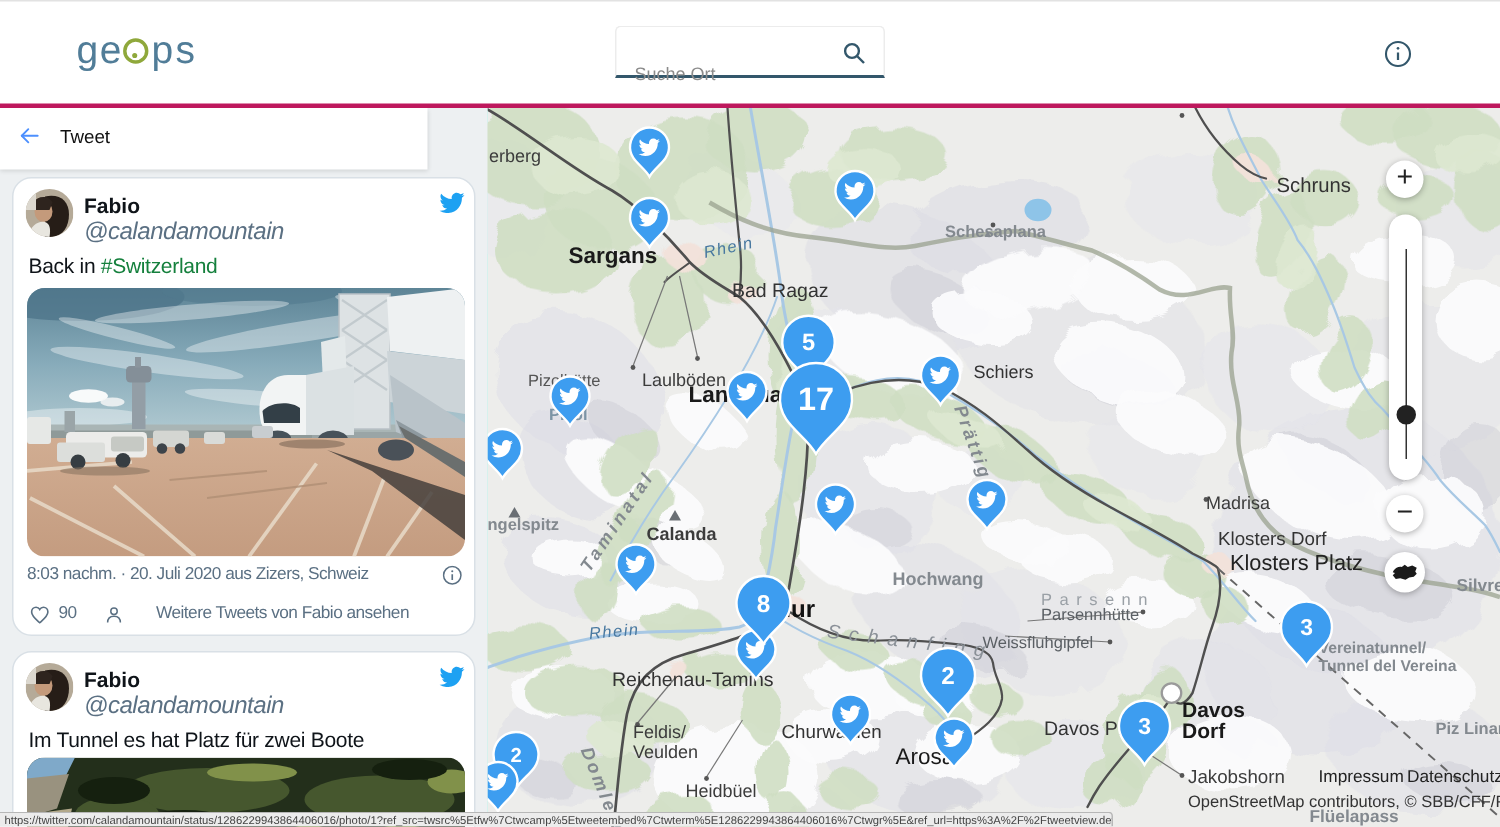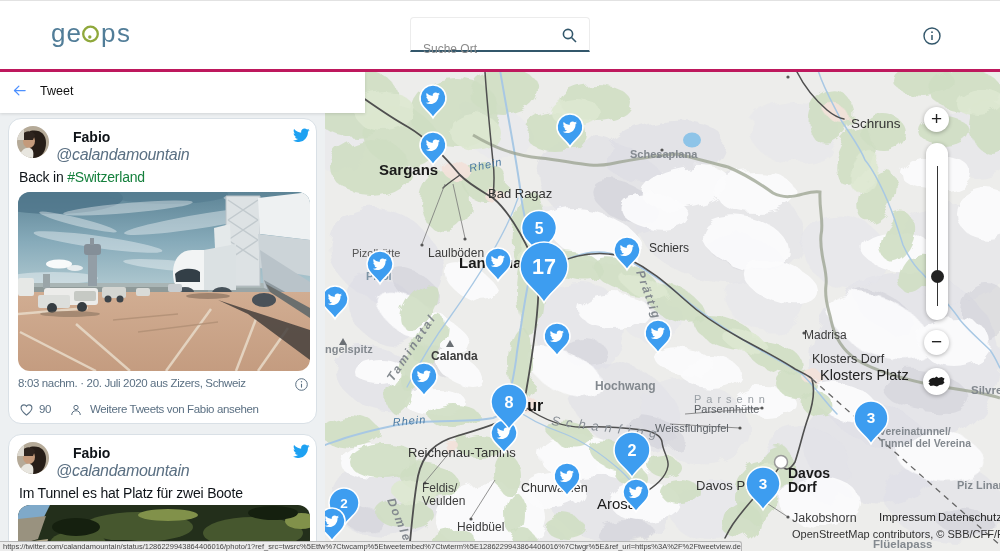--- a/index.html
+++ b/index.html
@@ -4,28 +4,28 @@
 <style>
   * { margin:0; padding:0; box-sizing:border-box; }
   html,body { width:1000px; height:551px; overflow:hidden; font-family:"Liberation Sans", sans-serif; background:#fff; }
   #header { position:absolute; left:0; top:0; width:1000px; height:72px; background:#fff; border-top:1px solid #e2e2e2; border-bottom:3px solid #be185d; z-index:30; }
   #logo { position:absolute; left:51px; top:22px; }
   #searchbox { position:absolute; left:410px; top:16px; width:180px; height:35px; border:1px solid #ececec; border-bottom:2px solid #33576b; border-radius:4px 4px 0 0; background:#fff; }
   #searchbox .ph { position:absolute; left:12px; top:11px; font-size:12px; color:#8b8b8b;margin-top:13px; }
   #searchbox svg { position:absolute; right:12px; top:10px; }
   #infoicon { position:absolute; left:923px; top:26px; }
   #sidebar { position:absolute; left:0; top:72px; width:325px; height:479px; background:#edf0f2; z-index:20; }
-  #subheader { position:absolute; left:0; top:0; width:365px; height:41px; background:#fff; box-shadow:0 1px 3px rgba(0,0,0,0.12); }
+  #subheader { position:absolute; left:0; top:0; width:285px; height:41px; background:#fff; box-shadow:0 1px 3px rgba(0,0,0,0.12); }
   #subheader .arr { position:absolute; left:12px; top:11px; }
   #subheader .ttl { position:absolute; left:40px; top:12px; color:#111; font-size:12.5px; }
   .card { position:absolute; left:8px; width:309px; background:#fff; border:1px solid #d9e0e6; border-radius:13px; }
   #card1 { top:46px; height:306px; }
   #card2 { top:362px; height:200px; border-radius:13px; }
   .avatar { position:absolute; left:8px; top:7px; width:32px; height:32px; border-radius:50%; overflow:hidden; }
-  .nm { position:absolute; left:47px; top:10px; font-size:14px; font-weight:bold; color:#0f1419;margin-left:17px; }
+  .nm { position:absolute; left:47px; top:10px; font-size:14px; font-weight:bold; color:#0f1419; }
   .hd { position:absolute; left:47px; top:27px; font-size:16px; letter-spacing:-0.3px; color:#5b7083;font-style:italic; }
   .bird { position:absolute; left:284px; top:9px; }
   .txt { position:absolute; left:10px; top:50px; font-size:14px; letter-spacing:-0.2px; color:#0f1419; }
   .txt a { color:#15803d; text-decoration:none; }
   .pic { position:absolute; left:9px; top:73px; width:292px; height:179px; border-radius:12px; overflow:hidden; }
   .pic2 { position:absolute; left:9px; top:70px; width:292px; height:130px; border-radius:12px 12px 0 0; overflow:hidden; }
   .ts { position:absolute; left:9px; top:258px; font-size:11.5px; letter-spacing:-0.35px; color:#5b7083; }
   .tsi { position:absolute; left:286px; top:258px; }
   .acts { position:absolute; left:0; top:284px; width:309px; height:16px; font-size:11.5px; letter-spacing:-0.35px; color:#5b7083; white-space:nowrap; }
   .acts svg, .acts span { position:absolute; top:0; }
@@ -539,21 +539,21 @@
         </svg></div>
     <div class="acts">
       <svg style="left:11px; top:1px" width="13" height="12" viewBox="0 0 24 22">
           <path d="M12 20.5 C8 17 2 12.5 2 7.3 C2 4 4.4 1.5 7.5 1.5 C9.4 1.5 11.1 2.6 12 4.2 C12.9 2.6 14.6 1.5 16.5 1.5 C19.6 1.5 22 4 22 7.3 C22 12.5 16 17 12 20.5 Z" fill="none" stroke="#5b7083" stroke-width="2"></path>
         </svg>
       <span style="left:30px">90</span>
       <svg style="left:61px; top:1px" width="12" height="12" viewBox="0 0 24 24">
           <circle cx="12" cy="7" r="4.3" fill="none" stroke="#5b7083" stroke-width="2"></circle>
           <path d="M3.5,22 C3.5,16.5 7,13.5 12,13.5 C17,13.5 20.5,16.5 20.5,22" fill="none" stroke="#5b7083" stroke-width="2"></path>
         </svg>
-      <span style="left:81px">Weitere Tweets von Fabio ansehen</span>
+      <span style="left:95px">Weitere Tweets von Fabio ansehen</span>
     </div>
   </div>
   <div class="card" id="card2">
     <div class="avatar">
       <svg width="32" height="32" viewBox="0 0 32 32">
         <rect width="32" height="32" fill="#b5aa98"></rect>
         <path d="M13,5 C23,3 29,8 29,17 C29,25 25,31 18,32 L13,32 Z" fill="#261d17"></path>
         <ellipse cx="12" cy="15" rx="6" ry="7" fill="#c49a7b"></ellipse>
         <path d="M5,9 C8,4 16,4 18,9 L16,14 L6,14 Z" fill="#2e241e"></path>
         <path d="M2,32 C3,24 9,21 13,22 C16,23 17,26 16,32 Z" fill="#e8e6df"></path>

